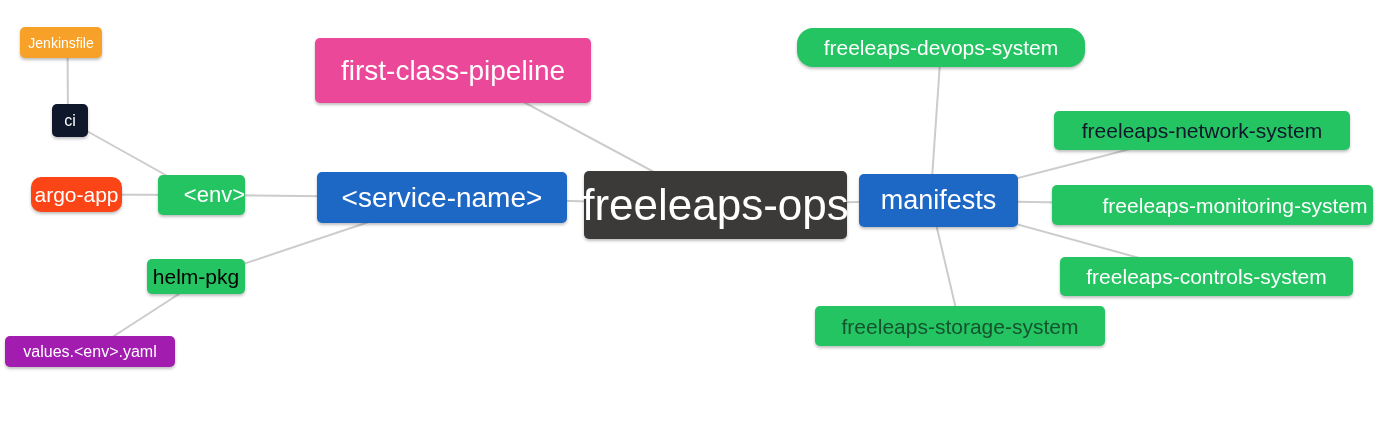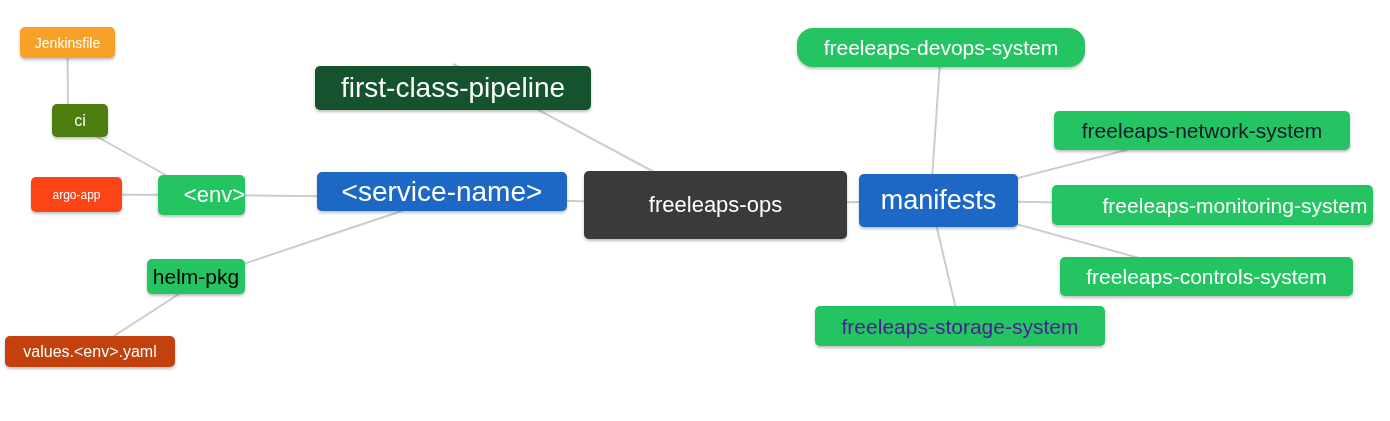--- a/index.html
+++ b/index.html
@@ -50,58 +50,58 @@
       <line x1="90" y1="351.5" x2="206" y2="276.5" stroke="#cccccc" stroke-width="2"></line>
       <line x1="453" y1="64" x2="715.5" y2="205" stroke="#cccccc" stroke-width="2"></line>
       <line x1="442" y1="197.5" x2="715.5" y2="205" stroke="#cccccc" stroke-width="2"></line>
       <line x1="715.5" y1="205" x2="930.5" y2="200.5" stroke="#cccccc" stroke-width="2"></line>
       <line x1="930.5" y1="200.5" x2="941" y2="47.5" stroke="#cccccc" stroke-width="2"></line>
       <line x1="930.5" y1="200.5" x2="1202" y2="130.5" stroke="#cccccc" stroke-width="2"></line>
       <line x1="930.5" y1="200.5" x2="1212.5" y2="205" stroke="#cccccc" stroke-width="2"></line>
       <line x1="930.5" y1="200.5" x2="1206.5" y2="276.5" stroke="#cccccc" stroke-width="2"></line>
       <line x1="930.5" y1="200.5" x2="960" y2="326" stroke="#cccccc" stroke-width="2"></line>
     </svg>
-<div class="node" style="left: 20px; top: 27px; width: 95px; height: 31px; font-size: 14px; background: rgb(247, 161, 40); color: rgb(255, 255, 255);">
+<div class="node" style="left: 20px; top: 27px; width: 82px; height: 31px; font-size: 14px; background: rgb(247, 161, 40); color: rgb(255, 255, 255);">
       <span>Jenkinsfile</span>
     </div>
-    <div class="node" style="left: 52px; top: 104px; width: 56px; height: 33px; font-size: 16px; background: #4d7c0f; color: rgb(255, 255, 255);">
+    <div class="node" style="left: 52px; top: 104px; width: 36px; height: 33px; font-size: 16px; background: #0f172a; color: rgb(255, 255, 255);">
       <span>ci</span>
     </div>
-    <div class="node" style="left: 31px; top: 177px; width: 91px; height: 35px; font-size: 12px; background: rgb(251, 69, 22); color: rgb(255, 255, 255);">
+    <div class="node" style="left: 31px; top: 177px; width: 91px; height: 35px; font-size: 21px; background: rgb(251, 69, 22); color: rgb(255, 255, 255); border-radius: 10px;">
       <span>argo-app</span>
     </div>
     <div class="node" style="left: 158px; top: 175px; width: 87px; height: 40px; font-size: 22px; background: rgb(37, 196, 99); color: rgb(255, 255, 255); justify-content: flex-end;">
       <span>&lt;env&gt;</span>
     </div>
     <div class="node" style="left: 147px; top: 259px; width: 98px; height: 35px; font-size: 21px; background: rgb(37, 196, 99); color: #000000;">
       <span>helm-pkg</span>
     </div>
-    <div class="node" style="left: 5px; top: 336px; width: 170px; height: 31px; font-size: 16px; background: #c2410c; color: rgb(255, 255, 255);">
+    <div class="node" style="left: 5px; top: 336px; width: 170px; height: 31px; font-size: 16px; background: #a21caf; color: rgb(255, 255, 255);">
       <span>values.&lt;env&gt;.yaml</span>
     </div>
-    <div class="node" style="left: 315px; top: 38px; width: 276px; height: 44px; font-size: 28px; background: #14532d; color: rgb(255, 255, 255); margin-top: 28px;">
+    <div class="node" style="left: 315px; top: 38px; width: 276px; height: 65px; font-size: 28px; background: #ec4899; color: rgb(255, 255, 255);">
       <span>first-class-pipeline</span>
     </div>
-    <div class="node" style="left: 317px; top: 172px; width: 250px; height: 39px; font-size: 28px; background: rgb(30, 104, 197); color: rgb(255, 255, 255);">
+    <div class="node" style="left: 317px; top: 172px; width: 250px; height: 51px; font-size: 28px; background: rgb(30, 104, 197); color: rgb(255, 255, 255);">
       <span>&lt;service-name&gt;</span>
     </div>
-    <div class="node" style="left: 584px; top: 171px; width: 263px; height: 68px; font-size: 22px; background: rgb(59, 58, 57); color: rgb(255, 255, 255);">
+    <div class="node" style="left: 584px; top: 171px; width: 263px; height: 68px; font-size: 44px; background: rgb(59, 58, 57); color: rgb(255, 255, 255);">
       <span>freeleaps-ops</span>
     </div>
     <div class="node" style="left: 851px; top: 174px; width: 159px; height: 53px; font-size: 27px; background: rgb(30, 104, 197); color: rgb(255, 255, 255); margin-left: 8px;">
       <span>manifests</span>
     </div>
     <div class="node" style="left: 797px; top: 28px; width: 288px; height: 39px; font-size: 21px; background: rgb(37, 196, 99); color: rgb(255, 255, 255); border-radius: 16px;">
       <span>freeleaps-devops-system</span>
     </div>
     <div class="node" style="left: 1054px; top: 111px; width: 296px; height: 39px; font-size: 21px; background: rgb(37, 196, 99); color: #0f172a;">
       <span>freeleaps-network-system</span>
     </div>
     <div class="node" style="left: 1052px; top: 185px; width: 321px; height: 40px; font-size: 21px; background: rgb(37, 196, 99); color: rgb(255, 255, 255); padding-left: 45px;">
       <span>freeleaps-monitoring-system</span>
     </div>
     <div class="node" style="left: 1060px; top: 257px; width: 293px; height: 39px; font-size: 21px; background: rgb(37, 196, 99); color: rgb(255, 255, 255);">
       <span>freeleaps-controls-system</span>
     </div>
-    <div class="node" style="left: 815px; top: 306px; width: 290px; height: 40px; font-size: 21px; background: rgb(37, 196, 99); color: #4c1d95;">
+    <div class="node" style="left: 815px; top: 306px; width: 290px; height: 40px; font-size: 21px; background: rgb(37, 196, 99); color: #14532d;">
       <span>freeleaps-storage-system</span>
     </div>
   </div>
 
 </body></html>

